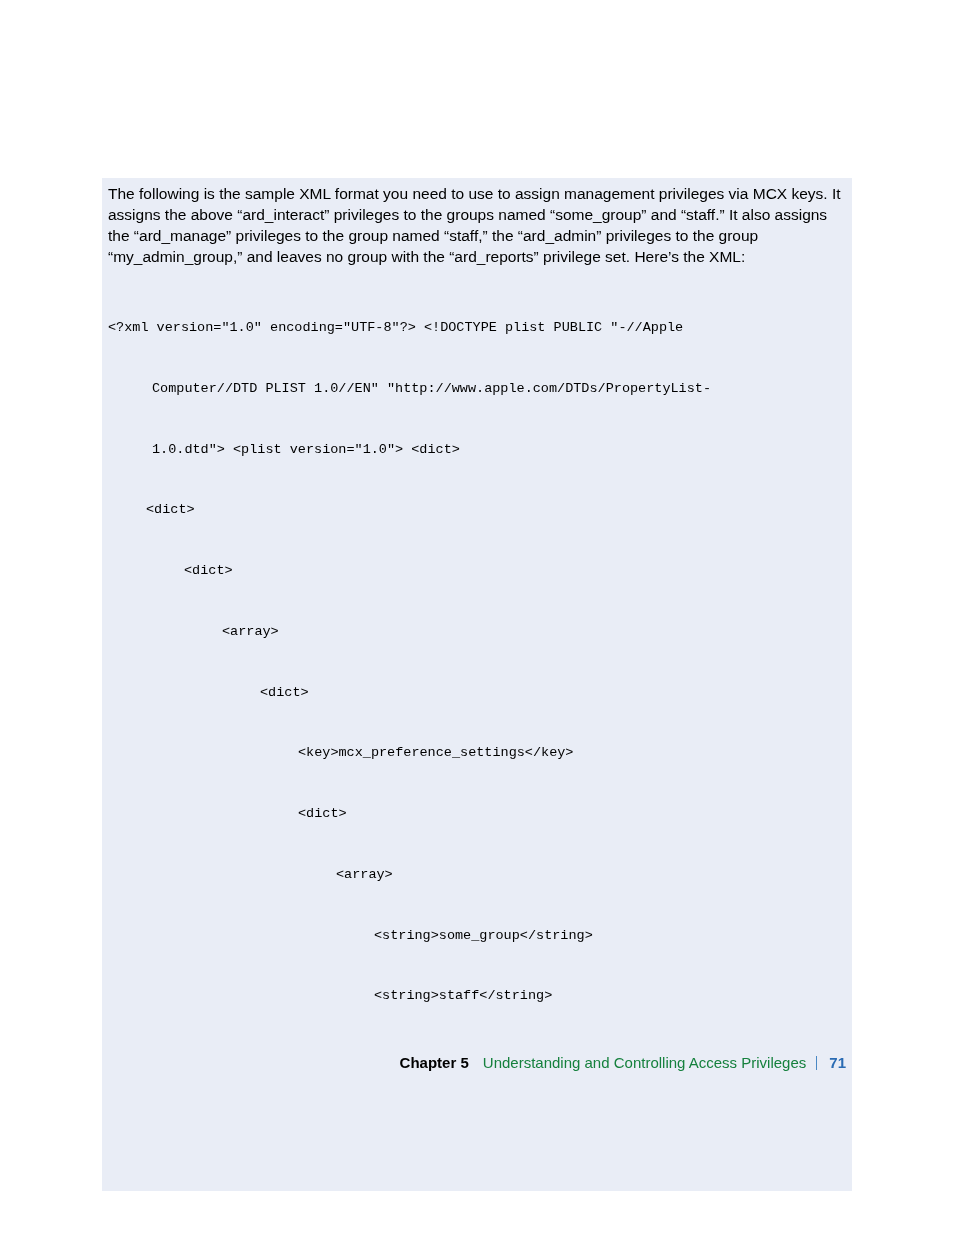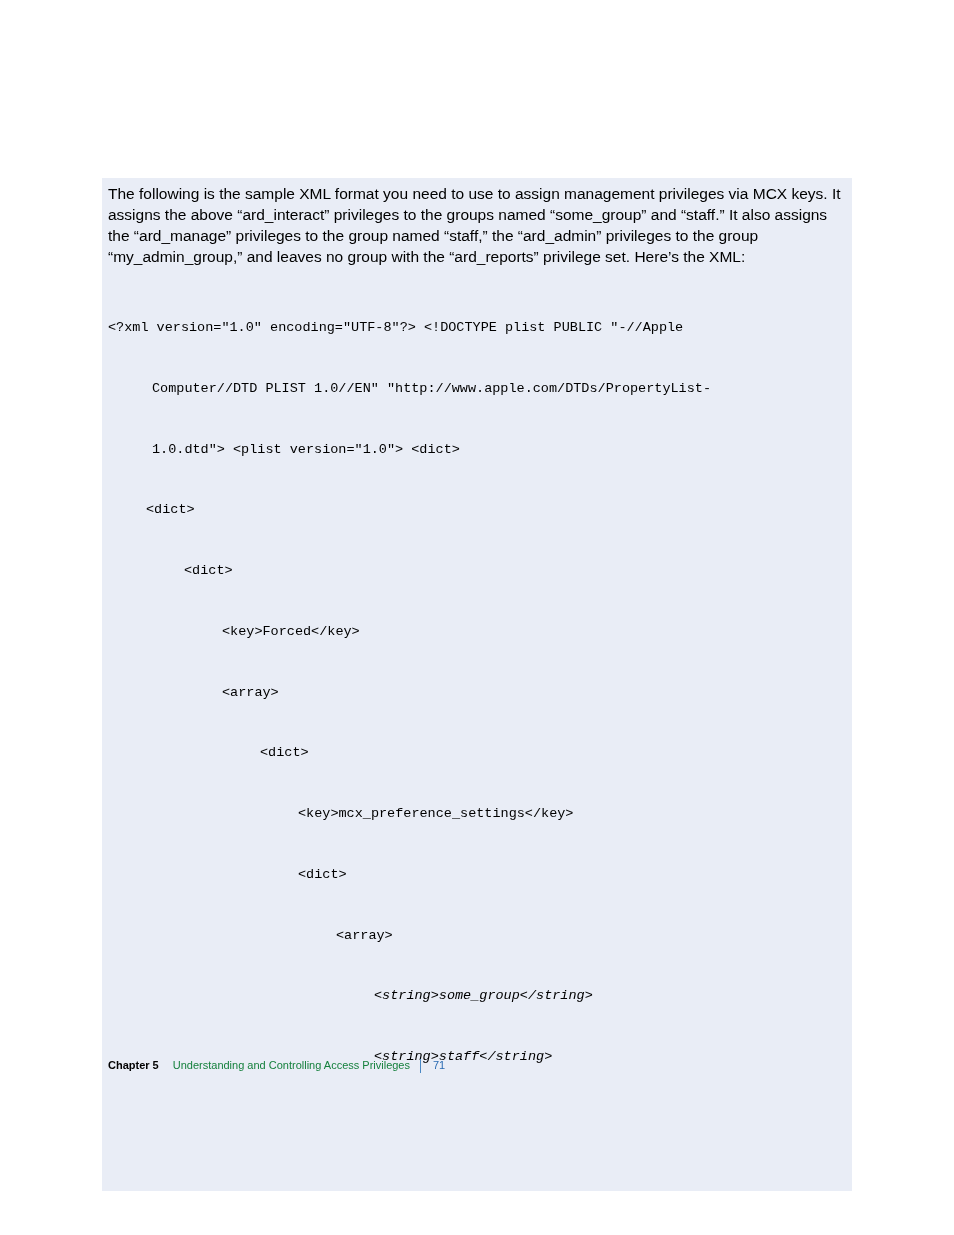--- a/index.html
+++ b/index.html
@@ -36,57 +36,56 @@
   }
   .line { display: block; }
   .i0 { padding-left: 0; }
   .i1 { padding-left: 38px; }
   .i1w { padding-left: 44px; text-indent: 0; } 
   .i2 { padding-left: 76px; }
   .i3 { padding-left: 114px; }
   .i4 { padding-left: 152px; }
   .i5 { padding-left: 190px; }
   .i6 { padding-left: 228px; }
-  .i7 { padding-left: 266px; font-style: italic; }
+  .i7 { padding-left: 266px; }
   .footer {
     position: absolute;
     left: 108px;
     right: 108px;
     bottom: 118px;
     display: flex;
     align-items: center;
-    justify-content: flex-start;
-    font-size: 11px;
+    justify-content: flex-end;
+    font-size: 15px;
   }
   .footer-left {
     display: flex;
     align-items: center;
     gap: 14px;
   }
   .chapter-label { font-weight: 700; color:#000; }
   .chapter-title { color: #15803d; }
   .sep { width:1px; height:14px; background:#4a88c4; display:inline-block; margin:0 12px 0 10px; }
-  .page-num { color:#2a6bb3; font-weight:400; }
+  .page-num { color:#2a6bb3; font-weight:700; }
   .footer-right { display:flex; align-items:center; }
 </style>
 </head>
 <body>
 
 <div class="page">
 
   <div class="highlight">
     <p class="para">The following is the sample XML format you need to use to assign management privileges via MCX keys. It assigns the above “ard_interact” privileges to the groups named “some_group” and “staff.” It also assigns the “ard_manage” privileges to the group named “staff,” the “ard_admin” privileges to the group “my_admin_group,” and leaves no group with the “ard_reports” privilege set. Here’s the XML:</p>
 
     <div class="code">
       <span class="line i0">&lt;?xml version="1.0" encoding="UTF-8"?&gt; &lt;!DOCTYPE plist PUBLIC "-//Apple</span>
       <span class="line i1w">Computer//DTD PLIST 1.0//EN" "http://www.apple.com/DTDs/PropertyList-</span>
       <span class="line i1w">1.0.dtd"&gt; &lt;plist version="1.0"&gt; &lt;dict&gt;</span>
       <span class="line i1">&lt;dict&gt;</span>
       <span class="line i2">&lt;dict&gt;</span>
-      <span class="line i3">&lt;key&gt;Forced&lt;/key&gt;</span>
       <span class="line i3">&lt;array&gt;</span>
       <span class="line i4">&lt;dict&gt;</span>
       <span class="line i5">&lt;key&gt;mcx_preference_settings&lt;/key&gt;</span>
       <span class="line i5">&lt;dict&gt;</span>
       <span class="line i6">&lt;array&gt;</span>
       <span class="line i7">&lt;string&gt;some_group&lt;/string&gt;</span>
       <span class="line i7">&lt;string&gt;staff&lt;/string&gt;</span>
       
       
       

